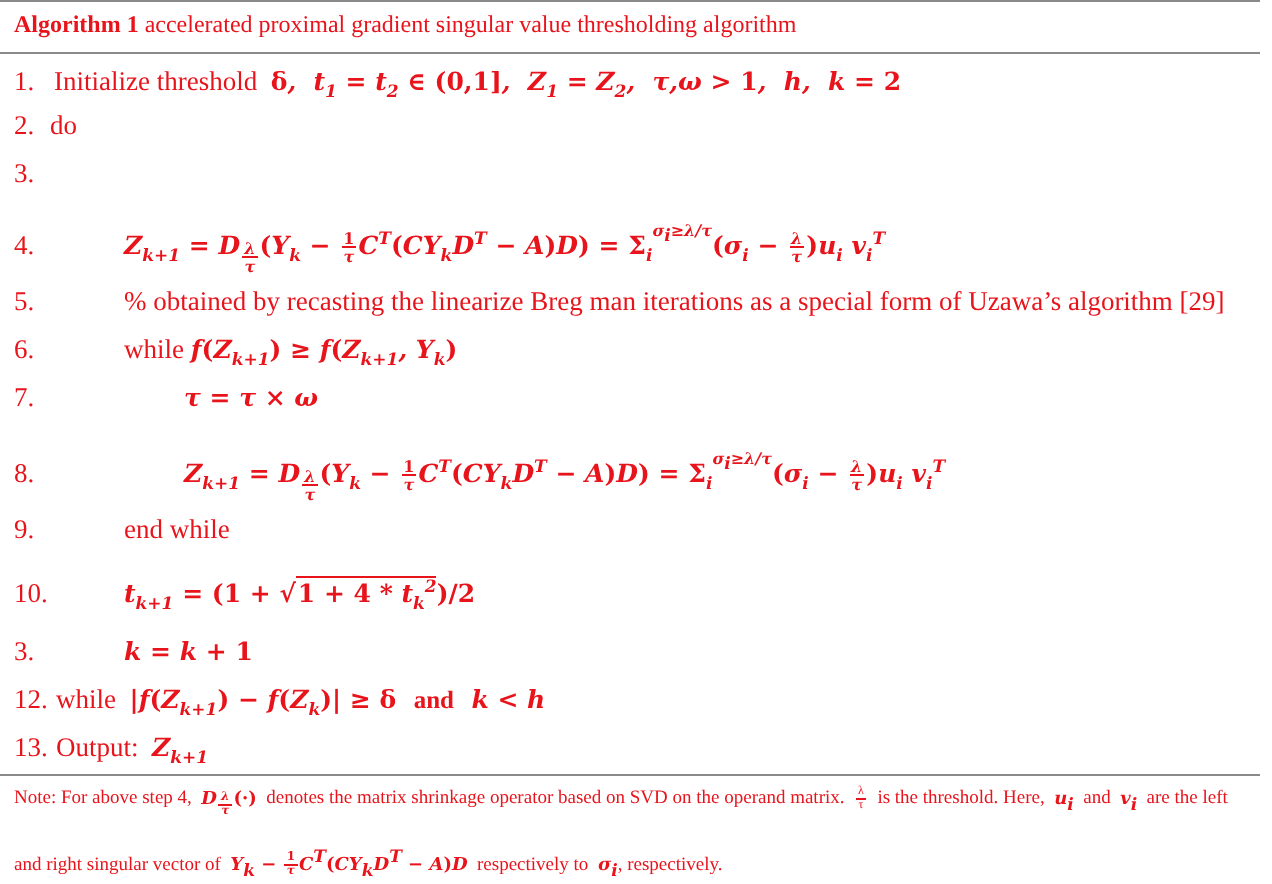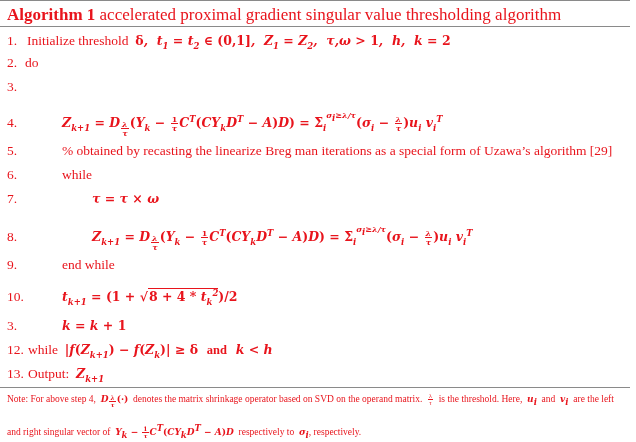--- a/index.html
+++ b/index.html
@@ -5,21 +5,21 @@
     html, body { margin: 0; padding: 0; background: #ffffff; }
     body {
       width: 636px; height: 442px; overflow: hidden; position: relative;
       font-family: "Liberation Serif", "DejaVu Serif", serif;
       color: #e8141c;
     }
     .rule { position: absolute; left: 0; width: 630px; height: 1px; background: #8a8a8a; }
     .rule.top { top: 0; }
     .rule.title { top: 26px; }
     .rule.bottom { top: 387px; }
-    .title-row { position: absolute; left: 7px; top: 5px; font-size: 17px; white-space: nowrap; }
+    .title-row { position: absolute; left: 7px; top: 5px; font-size: 12px; white-space: nowrap; }
     .title-row b { font-weight: bold; }
     .line { position: absolute; left: 7px; font-size: 13.5px; white-space: nowrap; display: flex; align-items: baseline; }
     .num { display: inline-block; }
     .num.w { width: 55px; }
     .num.n { width: 0; }
     .math { font-family: "DejaVu Serif", serif; font-style: italic; font-size: 12.5px; font-weight: bold; }
     .math .up { font-style: normal; }
     sub, sup { font-size: 8.5px; line-height: 0; }
     .frac { display: inline-flex; flex-direction: column; align-items: center; vertical-align: middle; font-size: 8px; line-height: 8px; margin: 0 1px; }
     .frac .n1 { border-bottom: 1px solid #e8141c; padding: 0 1px; }
@@ -68,20 +68,21 @@
 </div>
 
 <div class="line" style="top:143px">
   <span class="num w">5.</span>
   <span>% obtained by recasting the linearize Breg man iterations as a special form of Uzawa’s algorithm [29]</span>
 </div>
 
 <div class="line" style="top:167px">
   <span class="num w">6.</span>
   <span>while</span>&nbsp;
+  <span class="math">f<span class="up">(</span>Z<sub>k+1</sub><span class="up">)</span> ≥ f<span class="up">(</span>Z<sub>k+1</sub>, Y<sub>k</sub><span class="up">)</span></span>
 </div>
 
 <div class="line" style="top:191px">
   <span class="num" style="width:85px">7.</span>
   <span class="math">τ = τ × ω</span>
 </div>
 
 <div class="line" style="top:224px">
   <span class="num" style="width:85px">8.</span>
   <span class="math">Z<sub>k+1</sub> = D<sub><span class="frac">
@@ -96,21 +97,21 @@
       </span><span class="up">)</span>u<sub>i</sub> v<sub>i</sub><sup>T</sup></span>
 </div>
 
 <div class="line" style="top:257px">
   <span class="num w">9.</span>
   <span>end while</span>
 </div>
 
 <div class="line" style="top:289px">
   <span class="num w">10.</span>
-  <span class="math">t<sub>k+1</sub> = <span class="up">(1 + √</span><span class="sqrt"><span class="up">8 + 4 * </span>t<sub>k</sub><sup>2</sup></span><span class="up">)/2</span></span>
+  <span class="math">t<sub>k+1</sub> = <span class="up">(1 + √</span><span class="sqrt"><span class="up">1 + 4 * </span>t<sub>k</sub><sup>2</sup></span><span class="up">)/2</span></span>
 </div>
 
 <div class="line" style="top:318px">
   <span class="num w">3.</span>
   <span class="math">k = k + <span class="up">1</span></span>
 </div>
 
 <div class="line" style="top:342px">
   <span class="num" style="width:21px">12.</span>
   <span>while</span>&nbsp;&nbsp;

